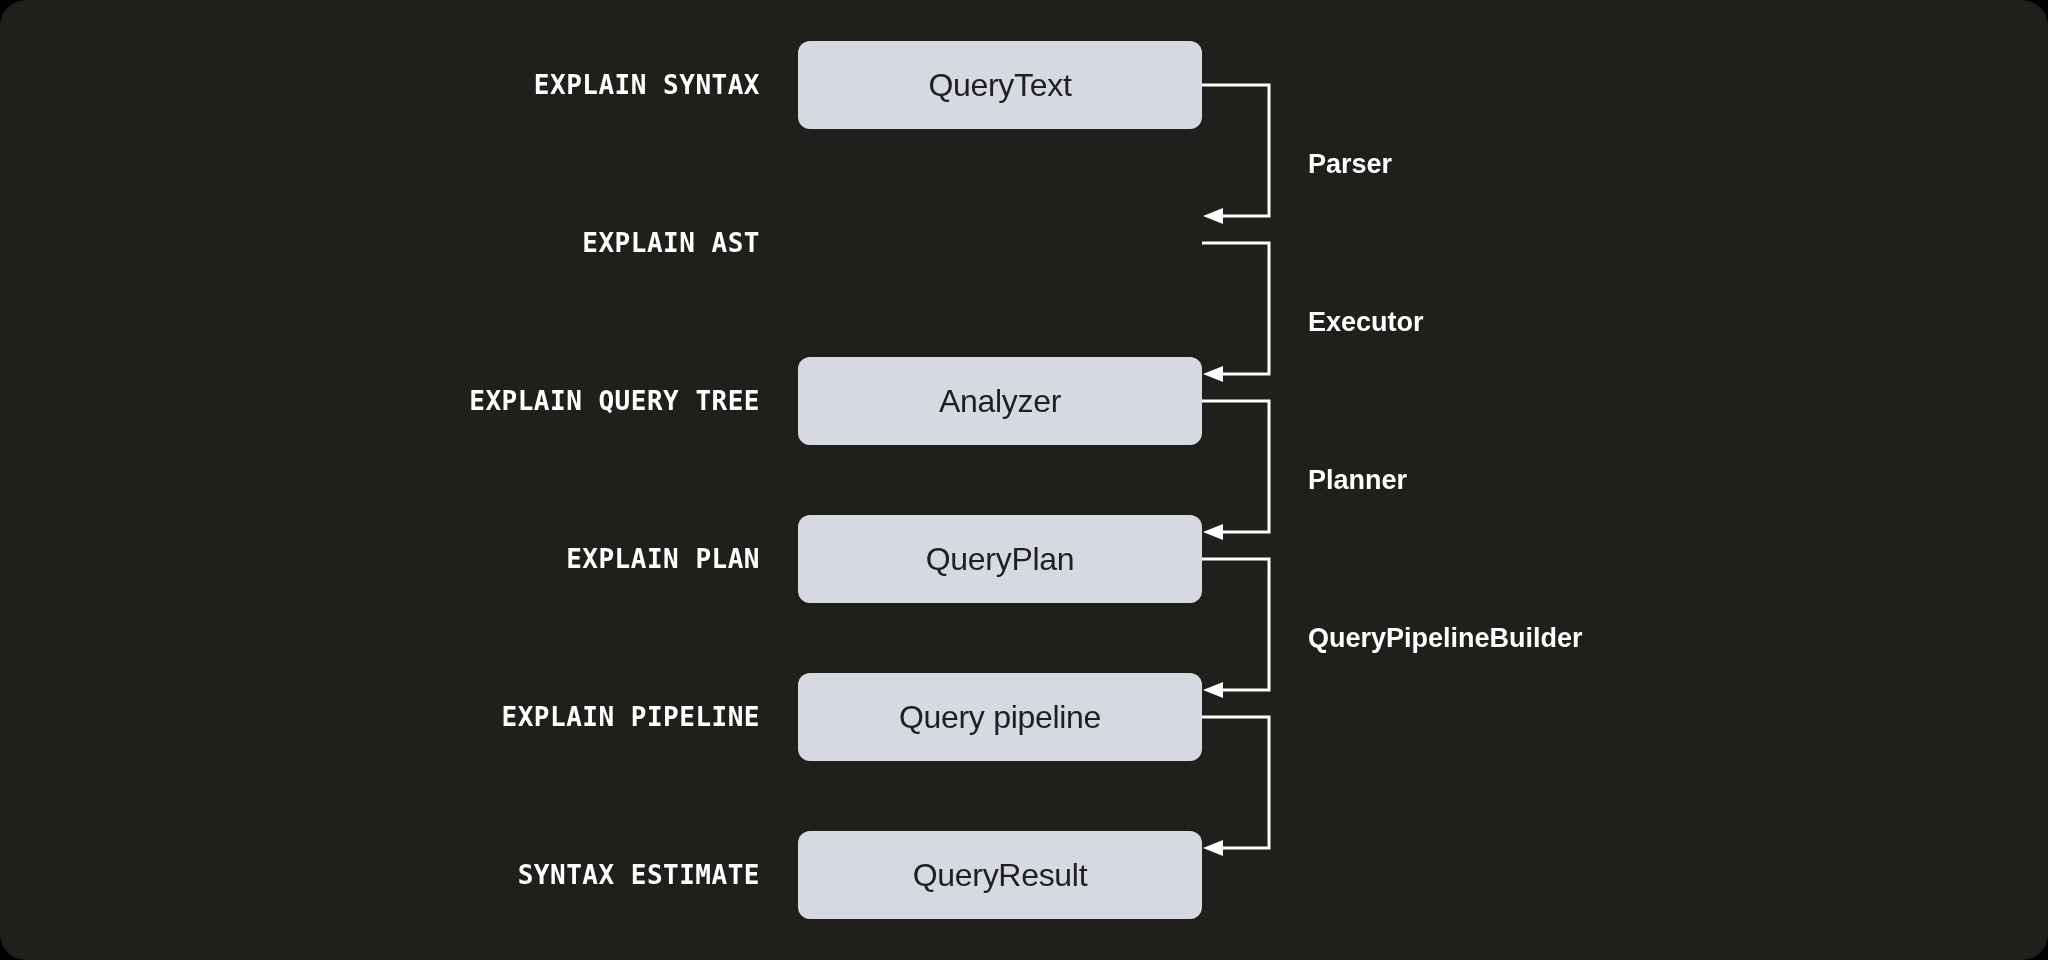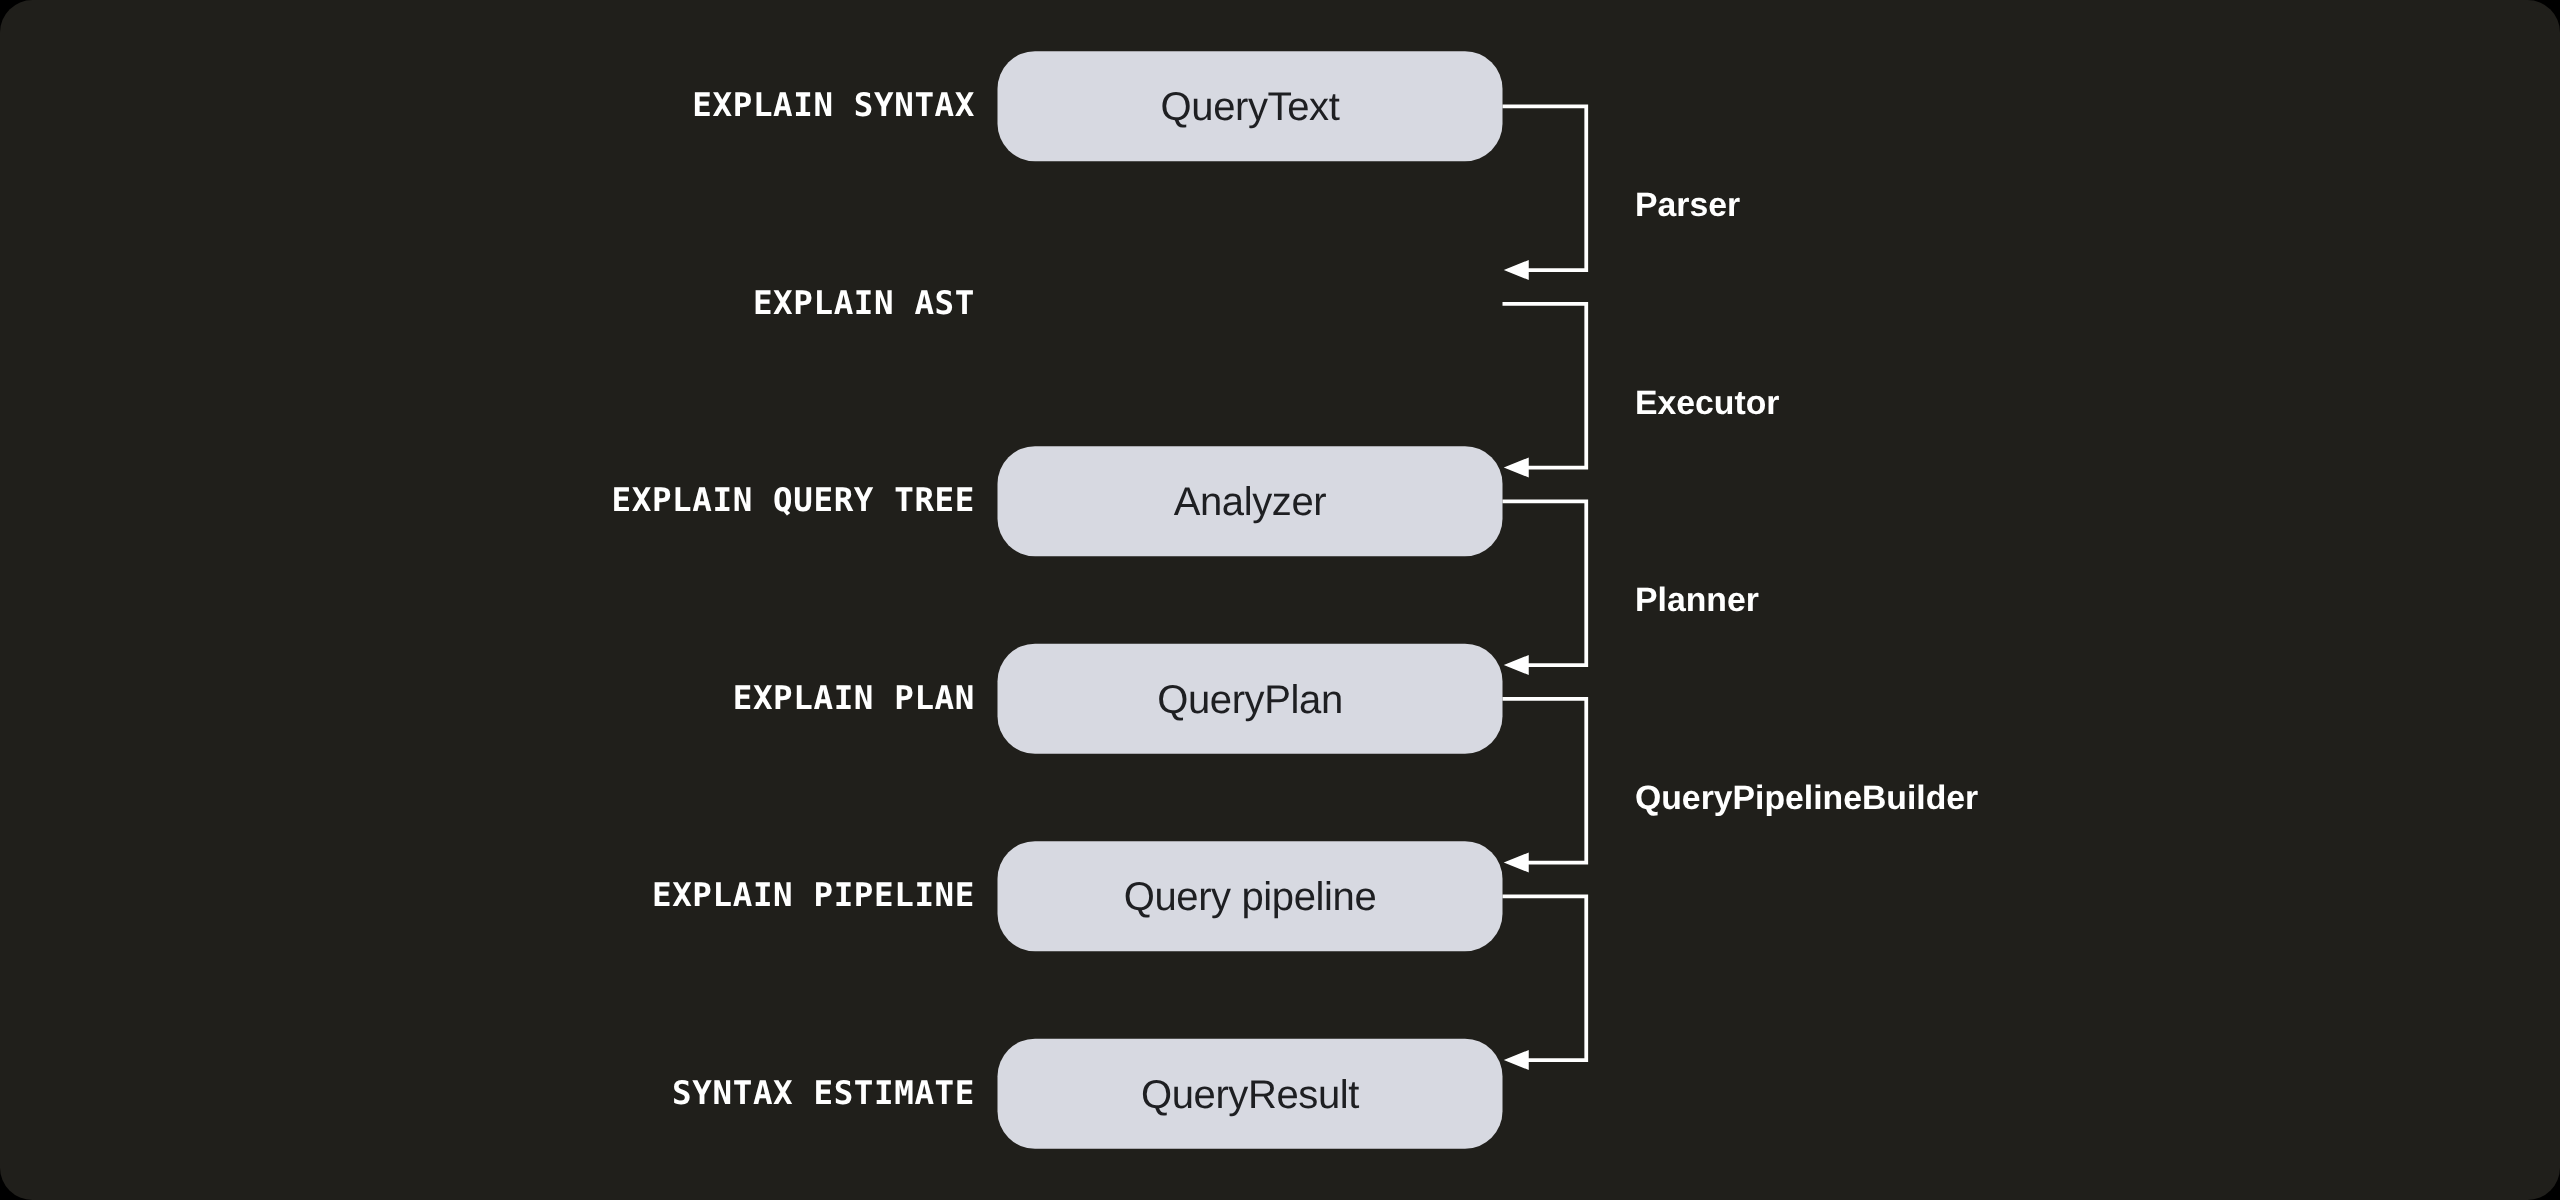--- a/index.html
+++ b/index.html
@@ -22,27 +22,26 @@
     position:absolute;
     left:0;width:760px;height:88px;
     line-height:88px;
     text-align:right;
     color:var(--label);
     font-family:"DejaVu Sans Mono", monospace;
     font-size:26px;
     font-weight:700;
     letter-spacing:0.5px;
     white-space:nowrap;
-    margin-left:20px;
   }
   .box{
     position:absolute;
     left:798px;width:404px;height:88px;
     background:var(--box-fill);
-    border-radius:30px;
+    border-radius:12px;
     display:flex;align-items:center;justify-content:center;
     color:var(--box-text);
     font-size:32px;
     font-weight:500;
     letter-spacing:-0.3px;
     white-space:nowrap;
   }
   .stage-label{
     position:absolute;
     left:1308px;height:70px;

